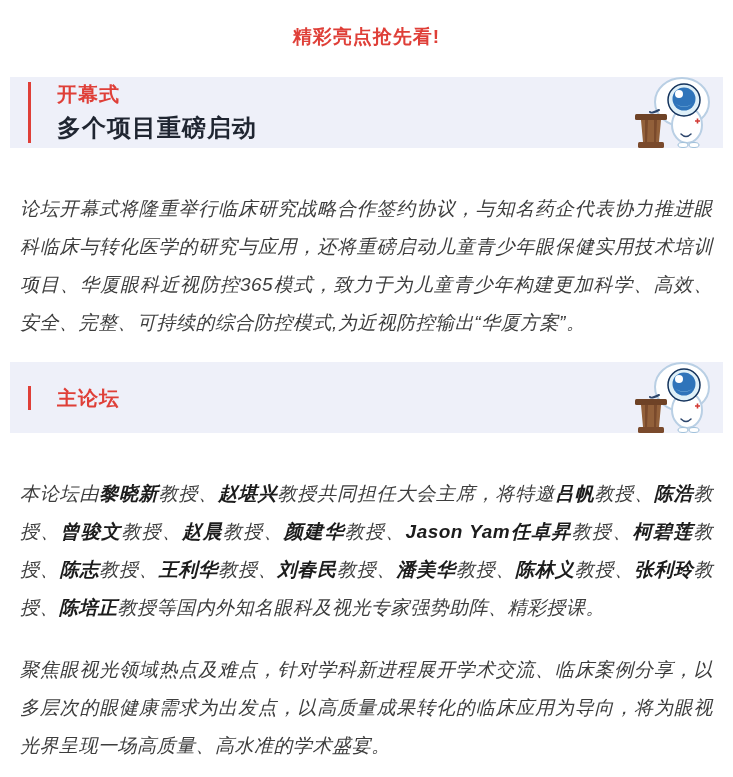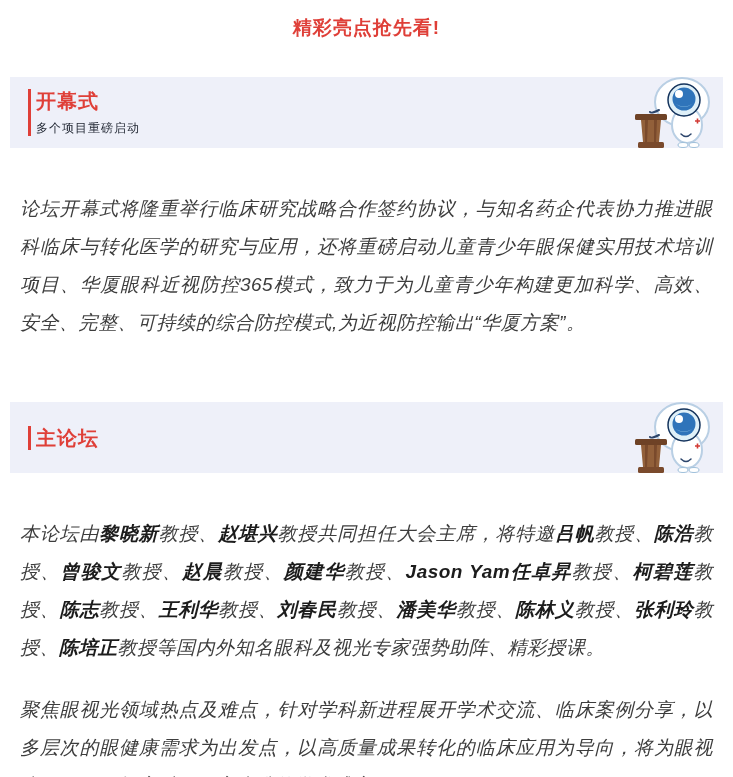--- a/index.html
+++ b/index.html
@@ -10,76 +10,76 @@
     --bold-text:#1c1c1c;
   }
   *{margin:0;padding:0;box-sizing:border-box;}
   html,body{background:#ffffff;}
   body{
     width:733px;height:777px;overflow:hidden;
     font-family:"Liberation Sans","DejaVu Sans",sans-serif;
     position:relative;
   }
   .main-title{
-    padding-top:15px;
+    padding-top:24px;
     text-align:center;
     color:var(--accent-red);
     font-size:19px;
     font-weight:bold;
     letter-spacing:1px;
     height:44px;
   }
   .band{
     position:relative;
     margin:33px 10px 0 10px;
     height:71px;
     background:var(--band-bg);
     display:flex;
     align-items:center;
   }
   .band-heading{
     margin-left:18px;
     border-left:3px solid var(--accent-red);
-    padding-left:5px;
+    padding-left:26px;
     display:flex;
     flex-direction:column;
     justify-content:center;
     gap:8px;
   }
   .band-title{
     color:var(--accent-red);
     font-size:20px;
     font-weight:bold;
     line-height:1.2;
     letter-spacing:1px;
   }
   .band-subtitle{
     color:var(--heading-dark);
-    font-size:12px;
-    font-weight:normal;
+    font-size:24px;
+    font-weight:bold;
     line-height:1.2;
     letter-spacing:1px;
   }
   .mascot{
     position:absolute;
     right:8px;
     bottom:0;
     width:82px;
     height:72px;
   }
   .para{
     margin:42px 20px 0 20px;
     font-size:19px;
     line-height:38px;
     color:var(--body-text);
     text-align:justify;
     letter-spacing:0.5px;
     font-style:italic;
   }
-  .para + .band{margin-top:60px;}
+  .para + .band{margin-top:20px;}
   .para + .para{margin-top:24px;}
   .para .b{
     font-weight:bold;
     color:var(--bold-text);
   }
 </style>
 </head>
 <body>
 
 <div class="main-title">精彩亮点抢先看!</div>

